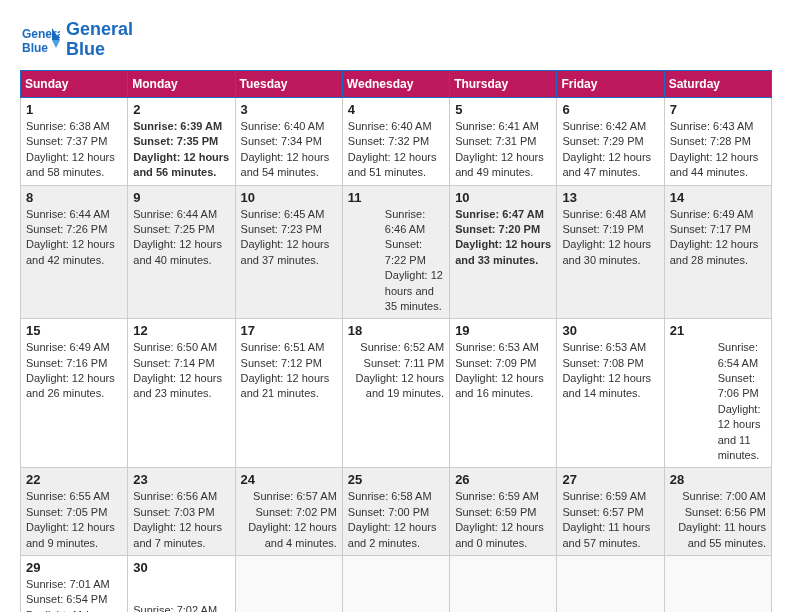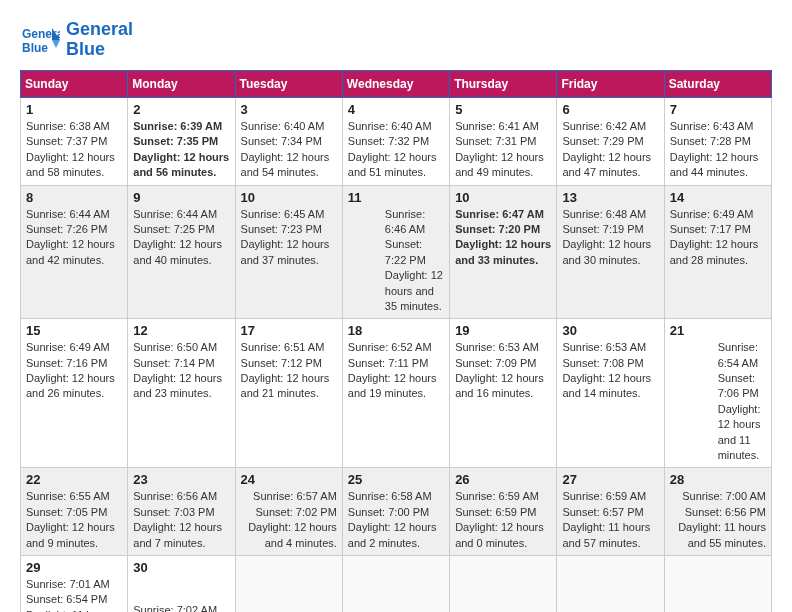--- a/index.html
+++ b/index.html
@@ -224,21 +224,21 @@
 Daylight: 12 hours and 23 minutes.</div>
         </td>
         <td>
           <span class="day-num">17</span>
           <div class="day-info" style="white-space: pre-line;">Sunrise: 6:51 AM
 Sunset: 7:12 PM
 Daylight: 12 hours and 21 minutes.</div>
         </td>
         <td>
           <span class="day-num">18</span>
-          <div class="day-info" style="white-space: pre-line;">Sunrise: 6:52 AM
+          <div class="day-info" style="white-space: pre-line; text-align: right;">Sunrise: 6:52 AM
 Sunset: 7:11 PM
 Daylight: 12 hours and 19 minutes.</div>
         </td>
         <td>
           <span class="day-num">19</span>
           <div class="day-info" style="white-space: pre-line;">Sunrise: 6:53 AM
 Sunset: 7:09 PM
 Daylight: 12 hours and 16 minutes.</div>
         </td>
         <td>

